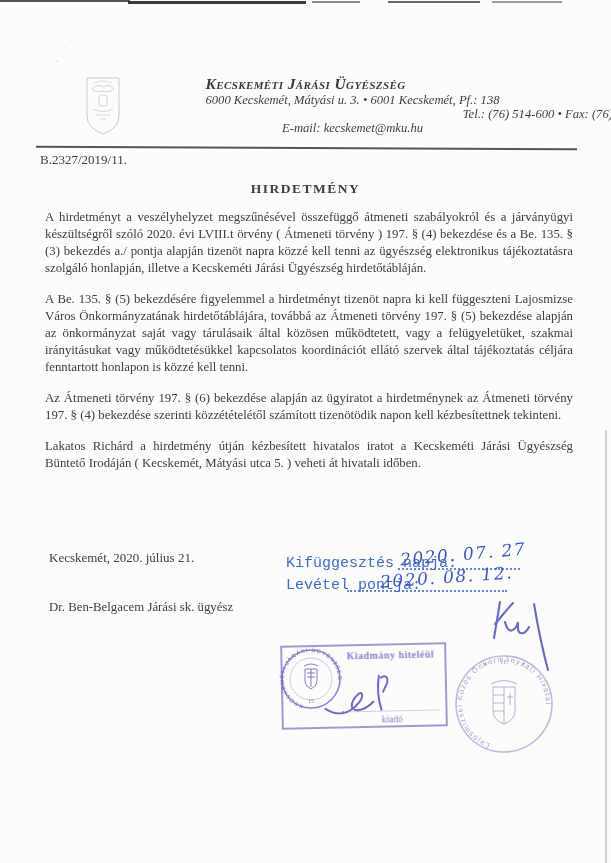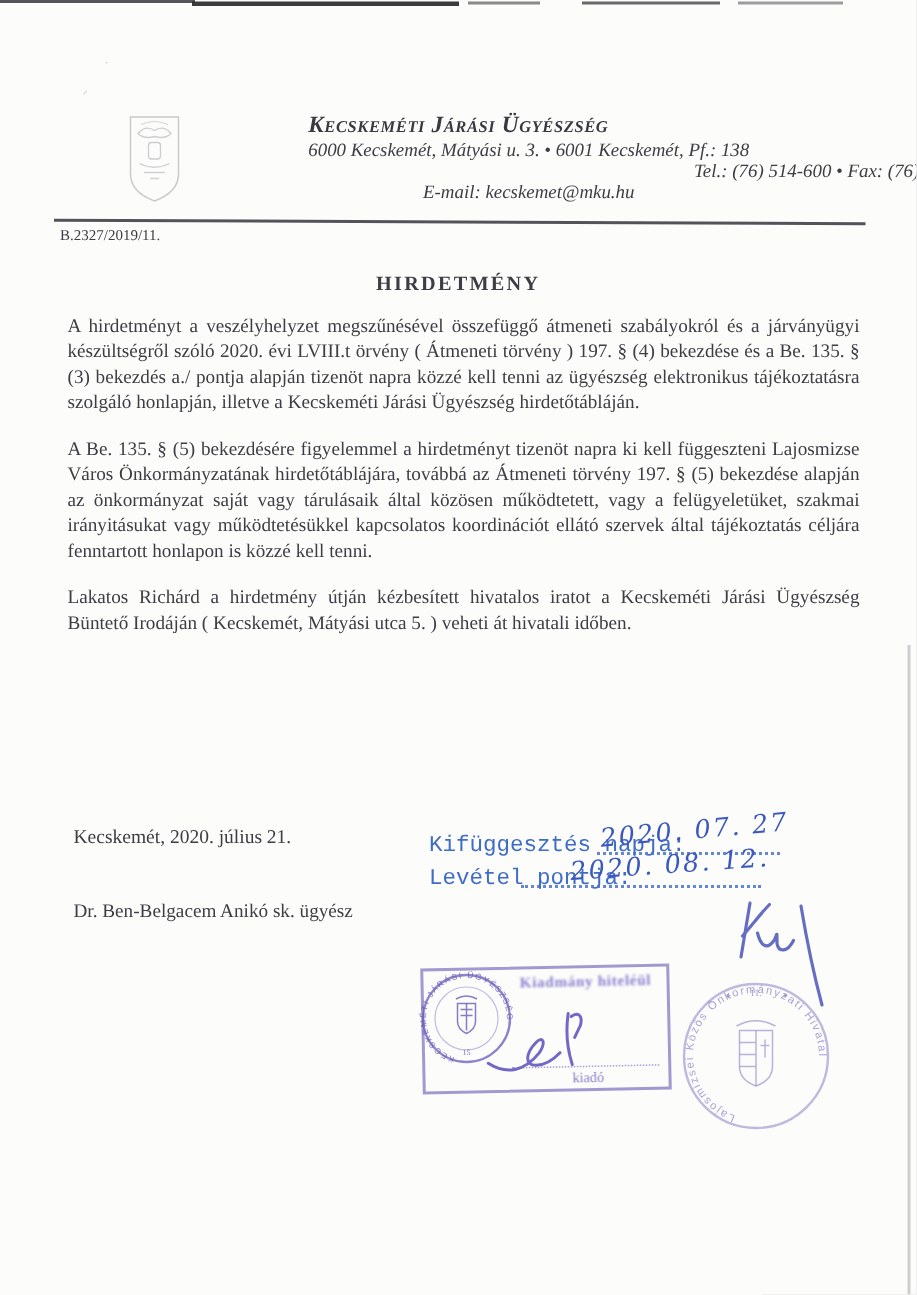--- a/index.html
+++ b/index.html
@@ -8,21 +8,21 @@
   
   .scanseg{position:absolute;background:#2b2b2e;}
   .edge-line{position:absolute;right:4px;top:430px;width:2px;height:433px;background:rgba(170,170,172,.55);}
   .speck{position:absolute;color:#b9b9bb;font-size:7px;}
   
   .hdr-line{position:absolute;left:0;width:611px;text-align:center;font-style:italic;}
   .org{font-weight:bold;font-variant:small-caps;font-size:15.5px;letter-spacing:.4px;color:#3a3840;}
   .addr{font-size:12.6px;padding-left:47px;}
   .logo{position:absolute;left:80px;top:75px;opacity:.5;}
   .rule{position:absolute;left:36px;top:147px;width:541px;height:1.8px;background:#55535a;transform:rotate(.25deg);}
-  .refnum{position:absolute;left:40px;top:152px;font-size:10px;}
+  .refnum{position:absolute;left:40px;top:152px;font-size:13px;}
   
   .title{position:absolute;left:0;top:181px;width:611px;text-align:center;font-weight:bold;
          font-size:13.5px;letter-spacing:1.5px;}
   .textcol{position:absolute;left:45px;top:209px;width:528px;}
   .textcol p{margin:0 0 14px;text-align:justify;font-size:12.8px;line-height:17px;}
   .dateline{position:absolute;left:49px;top:550px;font-size:13px;}
   .signame{position:absolute;left:49px;top:600px;font-size:12.8px;}
   
   .bluestamp{font-family:Liberation Mono, monospace;color:#3f6cc7;position:absolute;font-size:15px;}
   .dotline{position:absolute;border-bottom:2px dotted #4a73c8;opacity:.85;}
@@ -68,25 +68,26 @@
   <div class="hdr-line addr" style="top:121px;">E-mail: kecskemet@mku.hu</div>
 
   <div class="rule"></div>
   <div class="refnum">B.2327/2019/11.</div>
 
   <div class="title">HIRDETMÉNY</div>
 
   <div class="textcol">
     <p>A hirdetményt a veszélyhelyzet megszűnésével összefüggő átmeneti szabályokról és a járványügyi készültségről szóló 2020. évi LVIII.t örvény ( Átmeneti törvény ) 197. § (4) bekezdése és a Be. 135. § (3) bekezdés a./ pontja alapján tizenöt napra közzé kell tenni az ügyészség elektronikus tájékoztatásra szolgáló honlapján, illetve a Kecskeméti Járási Ügyészség hirdetőtábláján.</p>
     <p>A Be. 135. § (5) bekezdésére figyelemmel a hirdetményt tizenöt napra ki kell függeszteni Lajosmizse Város Önkormányzatának hirdetőtáblájára, továbbá az Átmeneti törvény 197. § (5) bekezdése alapján az önkormányzat saját vagy tárulásaik által közösen működtetett, vagy a felügyeletüket, szakmai irányitásukat vagy működtetésükkel kapcsolatos koordinációt ellátó szervek által tájékoztatás céljára fenntartott honlapon is közzé kell tenni.</p>
+    <p>Az Átmeneti törvény 197. § (6) bekezdése alapján az ügyiratot a hirdetménynek az Átmeneti törvény 197. § (4) bekezdése szerinti közzétételétől számított tizenötödik napon kell kézbesítettnek tekinteni.</p>
     <p>Lakatos Richárd a hirdetmény útján kézbesített hivatalos iratot a Kecskeméti Járási Ügyészség Büntető Irodáján ( Kecskemét, Mátyási utca 5. ) veheti át hivatali időben.</p>
   </div>
 
   <div class="dateline">Kecskemét, 2020. július 21.</div>
-  <div class="signame">Dr. Ben-Belgacem Anikó sk. ügyész</div>
+  <div class="signame">Dr. Ben-Belgacem Járási sk. ügyész</div>
 
   <div class="bluestamp" style="left:286px;top:555px;">Kifüggesztés napja:</div>
   <div class="dotline" style="left:398px;top:552px;width:122px;height:16px;"></div>
   <div class="hand" style="left:400px;top:544px;transform:rotate(-5deg);">2020. 07. 27</div>
   <div class="bluestamp" style="left:286px;top:577px;">Levétel pontja:</div>
   <div class="dotline" style="left:347px;top:574px;width:160px;height:16px;"></div>
   <div class="hand" style="left:380px;top:567px;transform:rotate(-4deg);">2020. 08. 12.</div>
 
   <svg class="kysvg" width="62" height="78" viewBox="0 0 62 78">
     <g fill="none" stroke="#4a55b8" stroke-width="2.1" stroke-linecap="round" opacity=".85">

